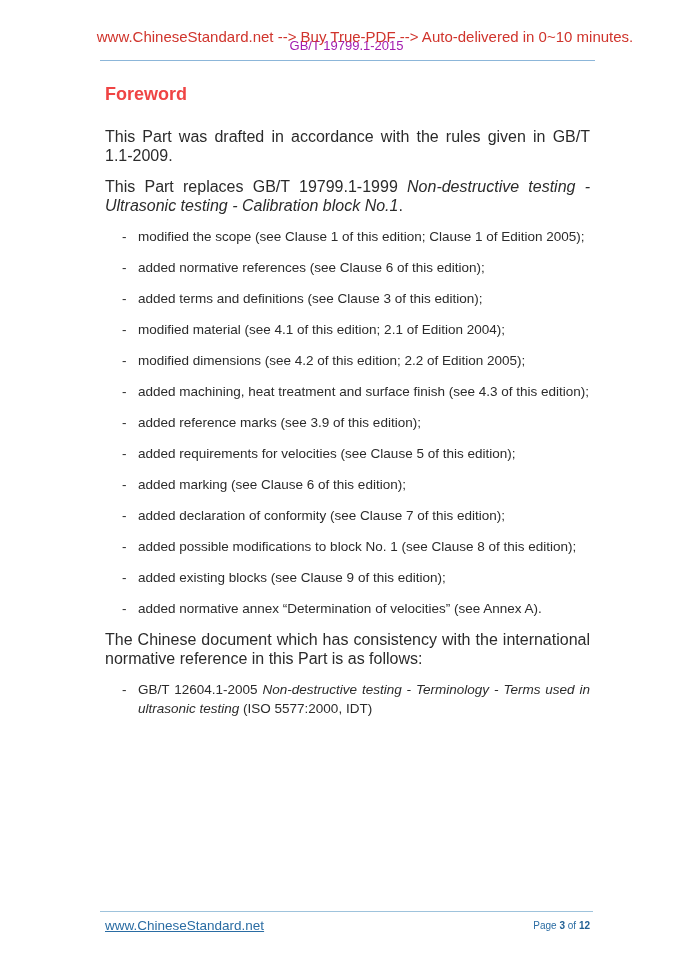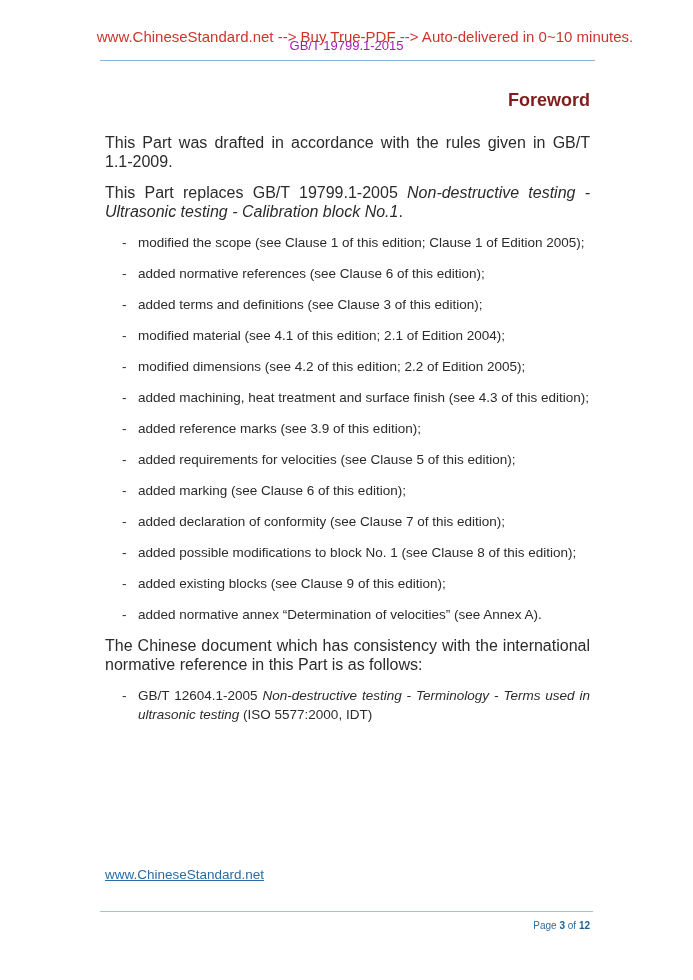--- a/index.html
+++ b/index.html
@@ -45,26 +45,26 @@
   }
 
   
   .page-body {
     position: absolute;
     top: 78px;
     left: 105px;
     width: 485px;
   }
   .doc-title {
-    margin: 10px 0 21px 0;
-    text-align: right;
+    margin: 4px 0 21px 0;
+    text-align: left;
     font-size: 18px;
     line-height: 24px;
     font-weight: bold;
-    color: #7f1d1d;
+    color: #ef4444;
   }
   .para {
     margin: 0 0 12px 0;
     font-size: 16px;
     line-height: 19px;
     text-align: justify;
   }
   .li {
     display: flex;
     margin: 0 0 12px 0;
@@ -84,21 +84,21 @@
 
   
   .footer-rule {
     position: absolute;
     top: 911px; left: 100px; right: 100px;
     height: 0;
     border-top: 1px solid #9fc3dc;
   }
   .footer-link {
     position: absolute;
-    top: 866px; left: 105px;
+    top: 917px; left: 105px;
     font-size: 13.5px;
     line-height: 18px;
     color: #2a6ca3;
     text-decoration: underline;
     cursor: pointer;
   }
   .page-num {
     position: absolute;
     top: 917px; right: 103px;
     font-size: 10px;
@@ -115,21 +115,21 @@
   <header>
     <div class="doc-number" style="color: #a21caf; text-align: center;">GB/T 19799.1-2015</div>
     <div class="promo" style="color: rgb(208, 52, 44);">www.ChineseStandard.net --&gt; Buy True-PDF --&gt; Auto-delivered in 0~10 minutes.</div>
     <div class="header-rule"></div>
   </header>
 
   <main class="page-body">
     <h1 class="doc-title">Foreword</h1>
     <div id="content">
         <p class="para"><span>This Part was drafted in accordance with the rules given in GB/T 1.1-2009.</span></p>
-        <p class="para"><span>This Part replaces GB/T 19799.1-2005 </span><i>Non-destructive testing - Ultrasonic testing - Calibration block No.1</i><span>.</span></p>
+        <p class="para"><span>This Part replaces GB/T 19799.1-1999 </span><i>Non-destructive testing - Ultrasonic testing - Calibration block No.1</i><span>.</span></p>
         <div class="li">
           <span class="dash">-</span>
           <span class="li-text"><span>modified the scope (see Clause 1 of this edition; Clause 1 of Edition 2005);</span></span>
         </div>
         <div class="li">
           <span class="dash">-</span>
           <span class="li-text"><span>added normative references (see Clause 6 of this edition);</span></span>
         </div>
         <div class="li">
           <span class="dash">-</span>

